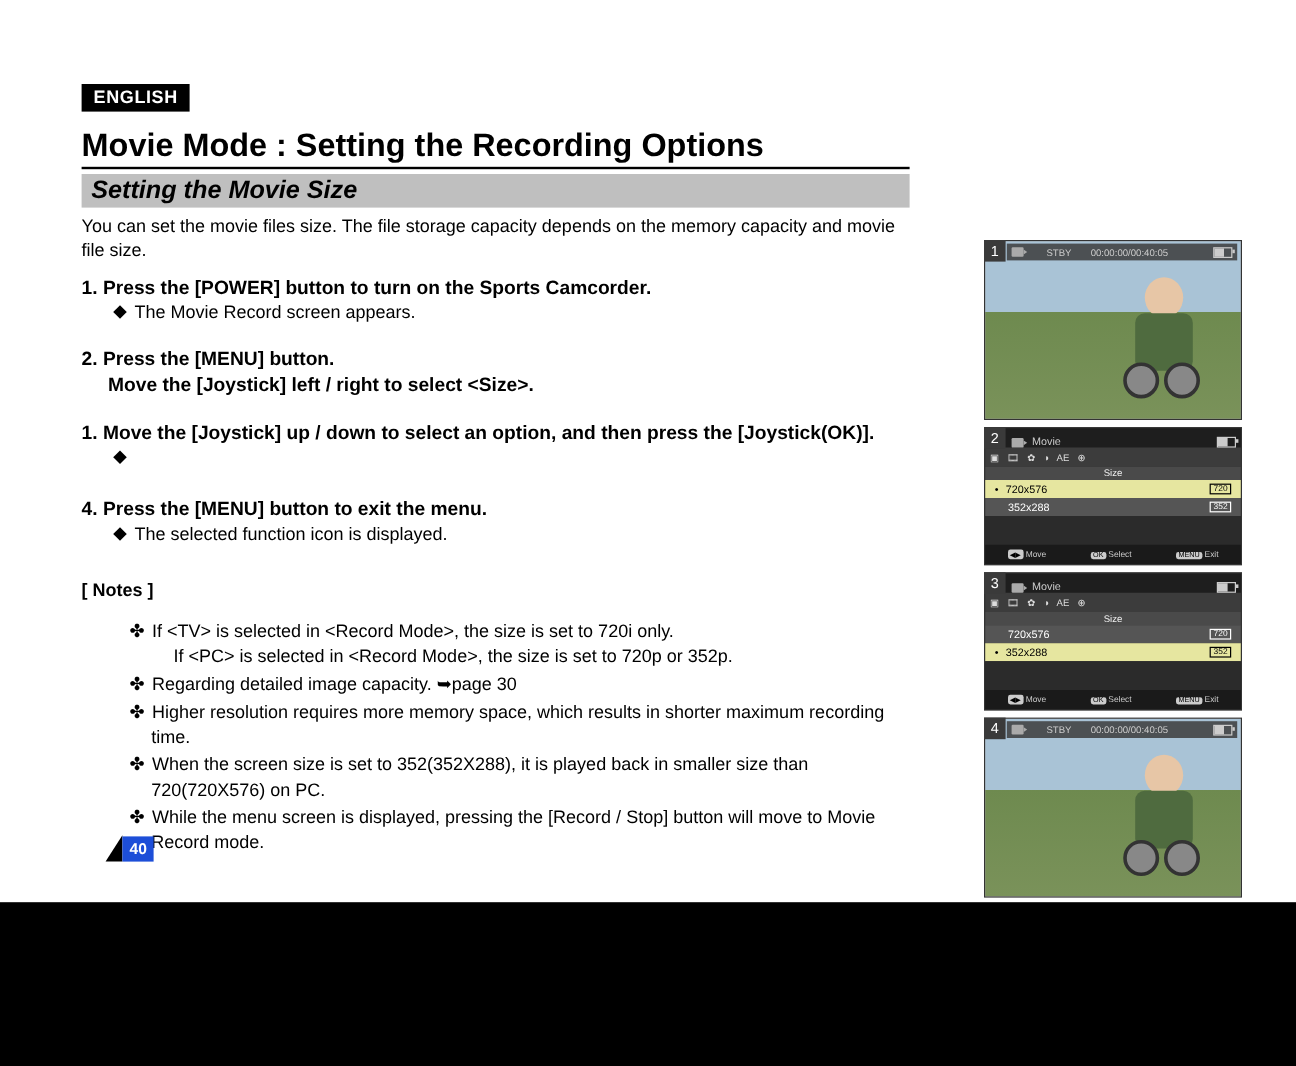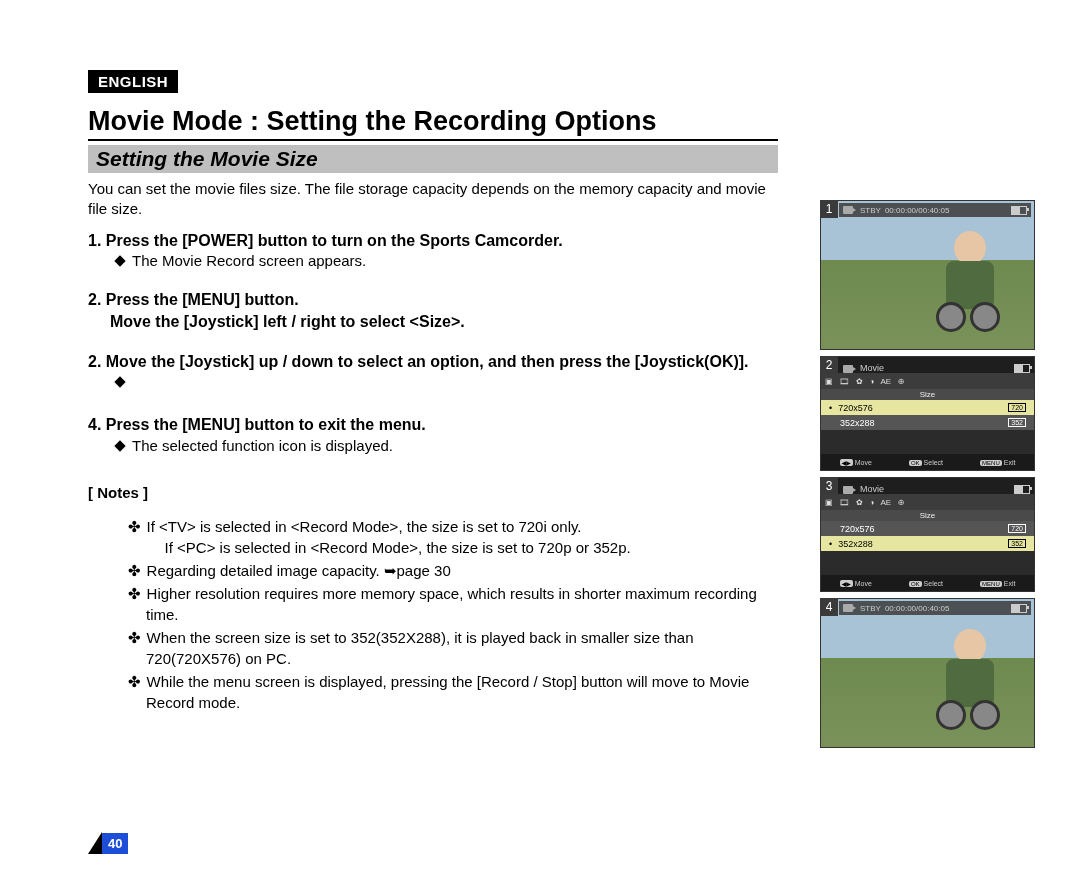--- a/index.html
+++ b/index.html
@@ -1,37 +1,37 @@
 <!DOCTYPE html>
 <html><head>
 <meta charset="utf-8">
 <style>
   html,body{margin:0;padding:0;background:#000;font-family:Arial,Helvetica,sans-serif;color:#000;}
-  .page{width:1080px;height:888px;background:#fff;position:relative;box-sizing:border-box;padding:70px 88px 60px 88px;}
+  .page{width:1080px;height:752px;background:#fff;position:relative;box-sizing:border-box;padding:70px 88px 60px 68px;}
   .lang-badge{display:inline-block;background:#000;color:#fff;font-weight:bold;font-size:15px;padding:3px 10px;letter-spacing:.5px;}
   .title{font-size:27px;font-weight:bold;margin:13px 0 2px 0;border-bottom:2px solid #000;padding-bottom:2px;}
   .section-bar{background:#bfbfbf;font-style:italic;font-weight:bold;font-size:21px;padding:2px 8px;margin-top:4px;}
   .intro{font-size:15px;line-height:1.35;margin:6px 0 10px 0;}
   .steps{font-size:16px;line-height:1.35;}
   .step-head{font-weight:bold;margin-top:8px;}
   .sub{margin-left:28px;font-size:15px;}
   .diamond{display:inline-block;width:8px;height:8px;background:#000;transform:rotate(45deg);margin-right:8px;vertical-align:1px;}
   .clover{margin-right:6px;font-size:15px;}
   .notes-head{font-weight:bold;font-size:15px;margin-top:28px;}
   .notes{font-size:15px;line-height:1.4;}
   .notes li{list-style:none;margin:0 0 2px 0;text-indent:-18px;padding-left:18px;}
   .pagenum{position:absolute;left:88px;bottom:34px;}
   .pagenum .tri{display:inline-block;width:0;height:0;border-left:14px solid transparent;border-right:0 solid transparent;border-bottom:22px solid #000;vertical-align:bottom;}
   .pagenum .box{display:inline-block;background:#1d4ed8;color:#fff;font-size:13px;font-weight:bold;padding:3px 6px;vertical-align:bottom;}
   
   .shots{position:absolute;right:45px;top:200px;width:215px;}
   .shot{position:relative;width:215px;margin-bottom:6px;}
   .shot .num{position:absolute;left:0;top:0;width:18px;height:18px;background:#3a3a3a;color:#fff;font-size:12px;text-align:center;line-height:18px;z-index:3;}
   .photo{width:215px;height:150px;background:linear-gradient(180deg,#a9c3d6 0%,#a9c3d6 40%,#6e8a4f 40%,#7a925a 100%);position:relative;border:1px solid #333;box-sizing:border-box;}
-  .photo .overlay-top{position:absolute;top:2px;left:18px;right:3px;height:14px;background:rgba(60,60,60,.85);color:#ccc;font-size:8px;display:flex;align-items:center;padding:0 4px;gap:4px;}
+  .photo .overlay-top{position:absolute;top:2px;left:18px;right:3px;height:14px;background:rgba(60,60,60,.85);color:#ccc;font-size:8px;display:flex;align-items:center;padding:0 4px;gap:16px;}
   .photo .child{position:absolute;right:28px;top:30px;width:70px;height:105px;}
   .photo .head{position:absolute;top:0;left:18px;width:32px;height:34px;background:#e7c6a6;border-radius:50%;}
   .photo .body{position:absolute;top:30px;left:10px;width:48px;height:48px;background:#4f6b3f;border-radius:8px;}
   .photo .bike-wheel1,.photo .bike-wheel2{position:absolute;bottom:4px;width:24px;height:24px;border:3px solid #333;border-radius:50%;background:#888;}
   .photo .bike-wheel1{left:0;} .photo .bike-wheel2{left:34px;}
   .menu-shot{width:215px;background:#2b2b2b;border:1px solid #333;box-sizing:border-box;color:#fff;font-size:9px;}
   .menu-shot .titlebar{background:#1e1e1e;height:16px;display:flex;align-items:flex-end;padding:0 4px 0 22px;gap:4px;color:#ccc;}
   .menu-shot .iconrow{background:#3c3c3c;height:16px;display:flex;align-items:center;padding:0 4px;color:#ddd;font-size:8px;gap:6px;}
   .menu-shot .sizelabel{background:#4a4a4a;text-align:center;font-size:8px;color:#eee;padding:1px 0;}
   .menu-shot .option{height:15px;display:flex;align-items:center;padding:0 8px;gap:6px;font-size:9px;}
@@ -59,21 +59,21 @@
     <div class="section-bar">Setting the Movie Size</div>
     <div class="intro">You can set the movie files size. The file storage capacity depends on the memory capacity and movie file size.</div>
 
     <div class="steps">
       <div class="step-head">1. Press the [POWER] button to turn on the Sports Camcorder.</div>
       <div class="sub"><span class="diamond"></span><span>The Movie Record screen appears.</span></div>
 
       <div class="step-head" style="margin-top:18px">2. Press the [MENU] button.</div>
       <div class="step-head" style="margin-left:22px;margin-top:0">Move the [Joystick] left / right to select &lt;Size&gt;.</div>
 
-      <div class="step-head" style="margin-top:18px">2. Move the [Joystick] up / down to select an option, and then press the [Joystick(OK)].</div>
+      <div class="step-head" style="margin-top:18px">1. Move the [Joystick] up / down to select an option, and then press the [Joystick(OK)].</div>
       <div class="sub"><span class="diamond"></span></div>
 
       <div class="step-head" style="margin-top:22px">4. Press the [MENU] button to exit the menu.</div>
       <div class="sub"><span class="diamond"></span><span>The selected function icon is displayed.</span></div>
     </div>
 
     <div class="notes-head">[ Notes ]</div>
     <ul class="notes">
       <li><span class="clover">✤</span><span>If &lt;TV&gt; is selected in &lt;Record Mode&gt;, the size is set to 720i only.</span><br><span style="visibility:hidden" class="clover">✤</span><span>If &lt;PC&gt; is selected in &lt;Record Mode&gt;, the size is set to 720p or 352p.</span></li>
       <li><span class="clover">✤</span><span>Regarding detailed image capacity. ➥page 30</span></li>

